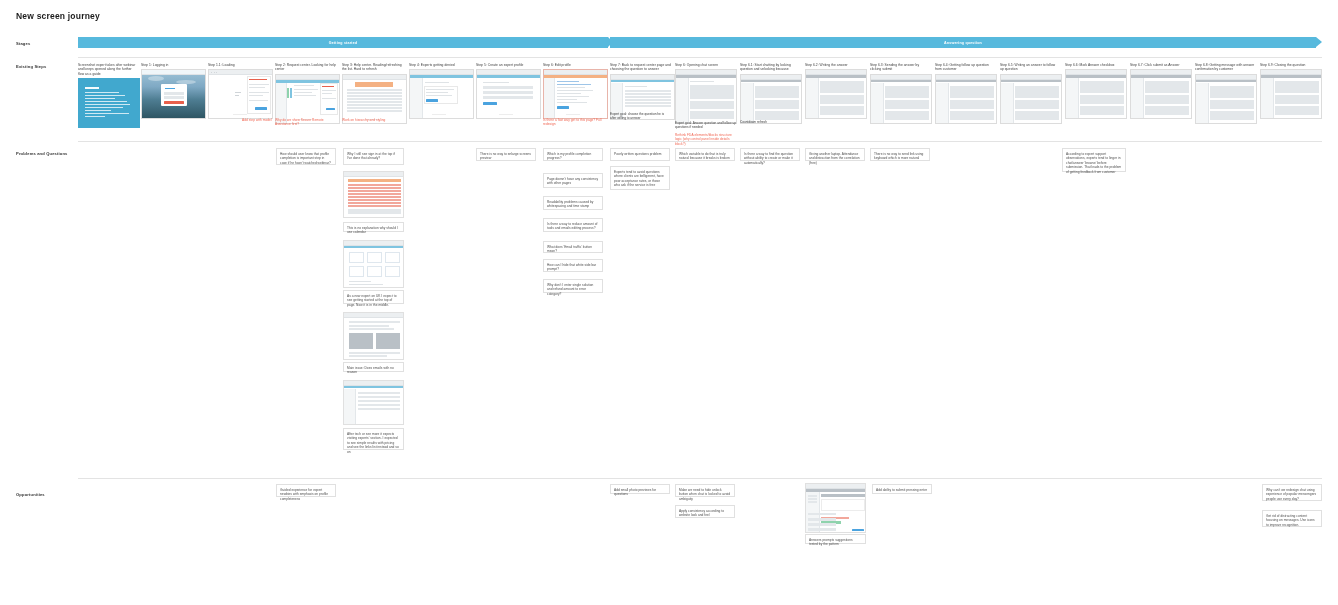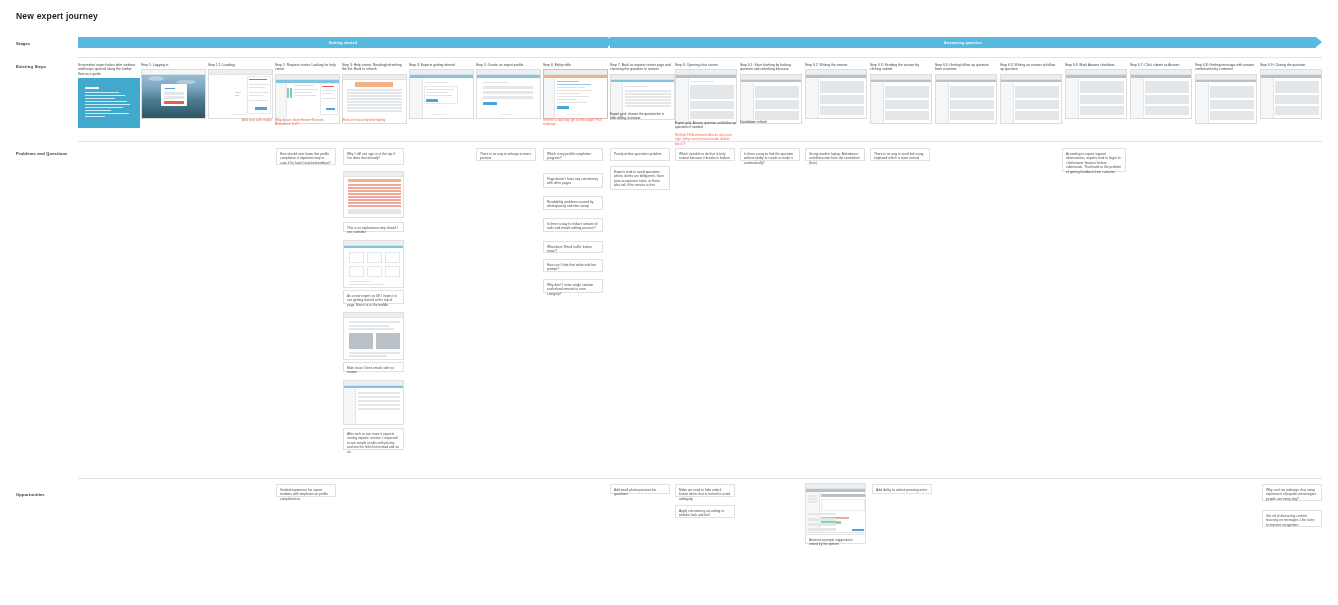--- a/index.html
+++ b/index.html
@@ -120,21 +120,21 @@
   .thumb{
     position:absolute;background:#ffffff;border:1px solid #e0e0e0;
     box-sizing:border-box;overflow:hidden;
   }
 </style>
 </head>
 <body>
 
 <div class="board">
 
-  <div class="page-title">New expert journey</div>
+  <div class="page-title">New screen journey</div>
 
   <div class="row-label stages">Stages</div>
   <div class="row-label existing">Existing Steps</div>
   <div class="row-label problems">Problems and Questions</div>
   <div class="row-label opportunities">Opportunities</div>
 
   <div class="hr h1"></div>
   <div class="hr h2"></div>
   <div class="hr h3"></div>
 

